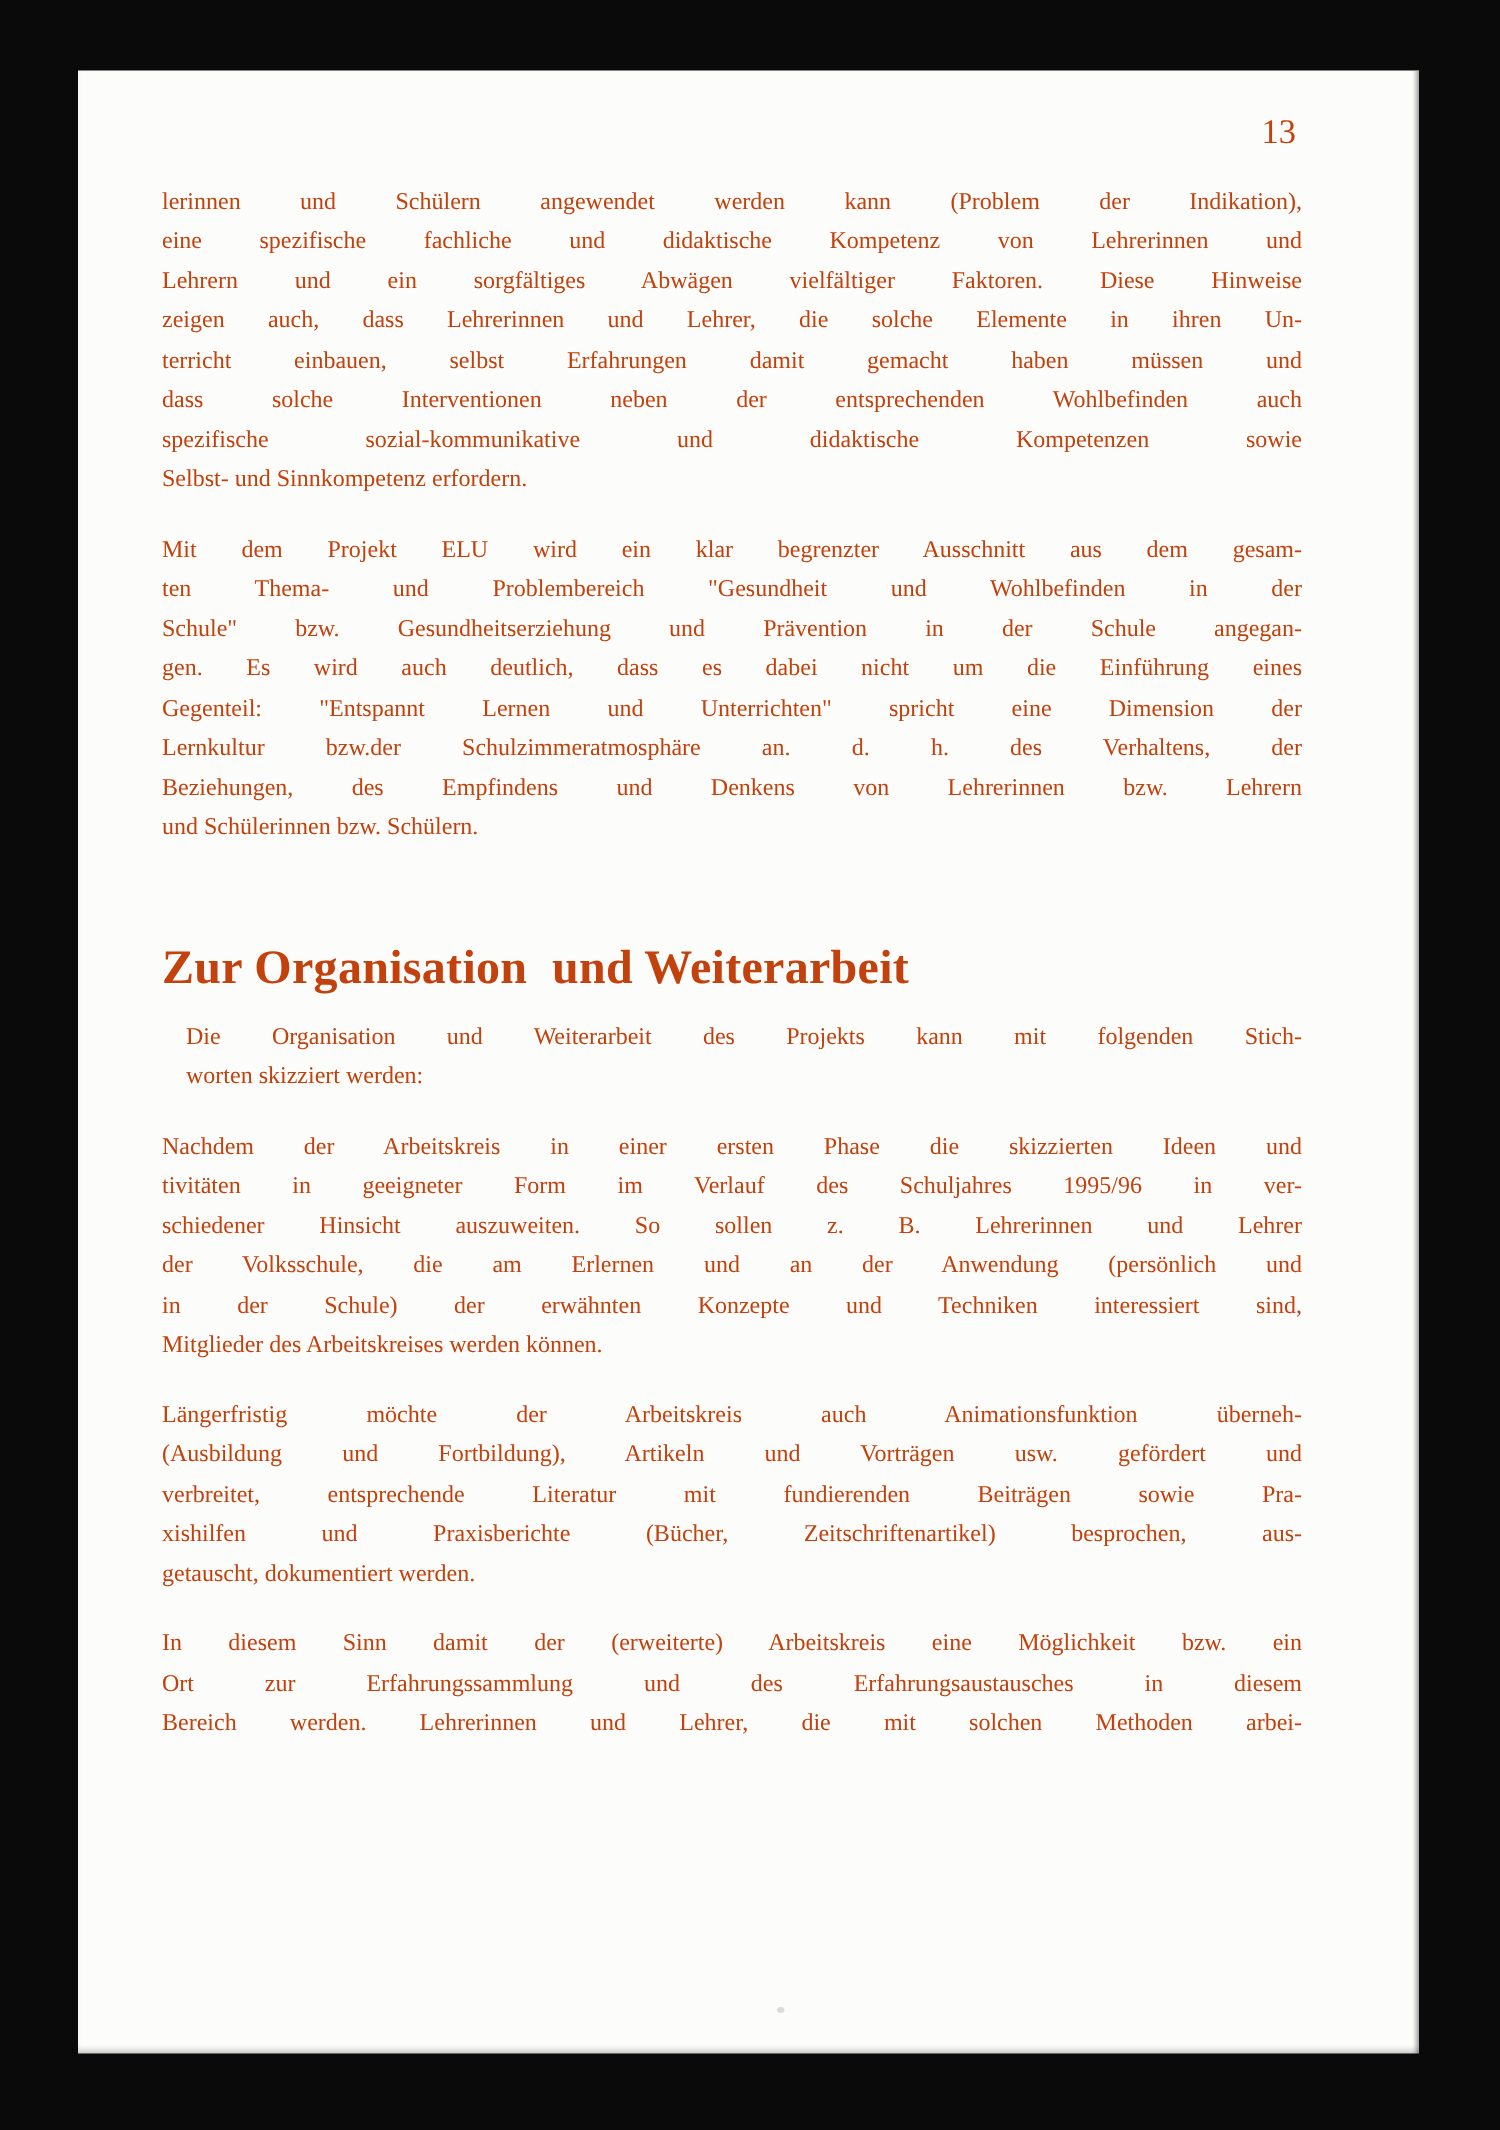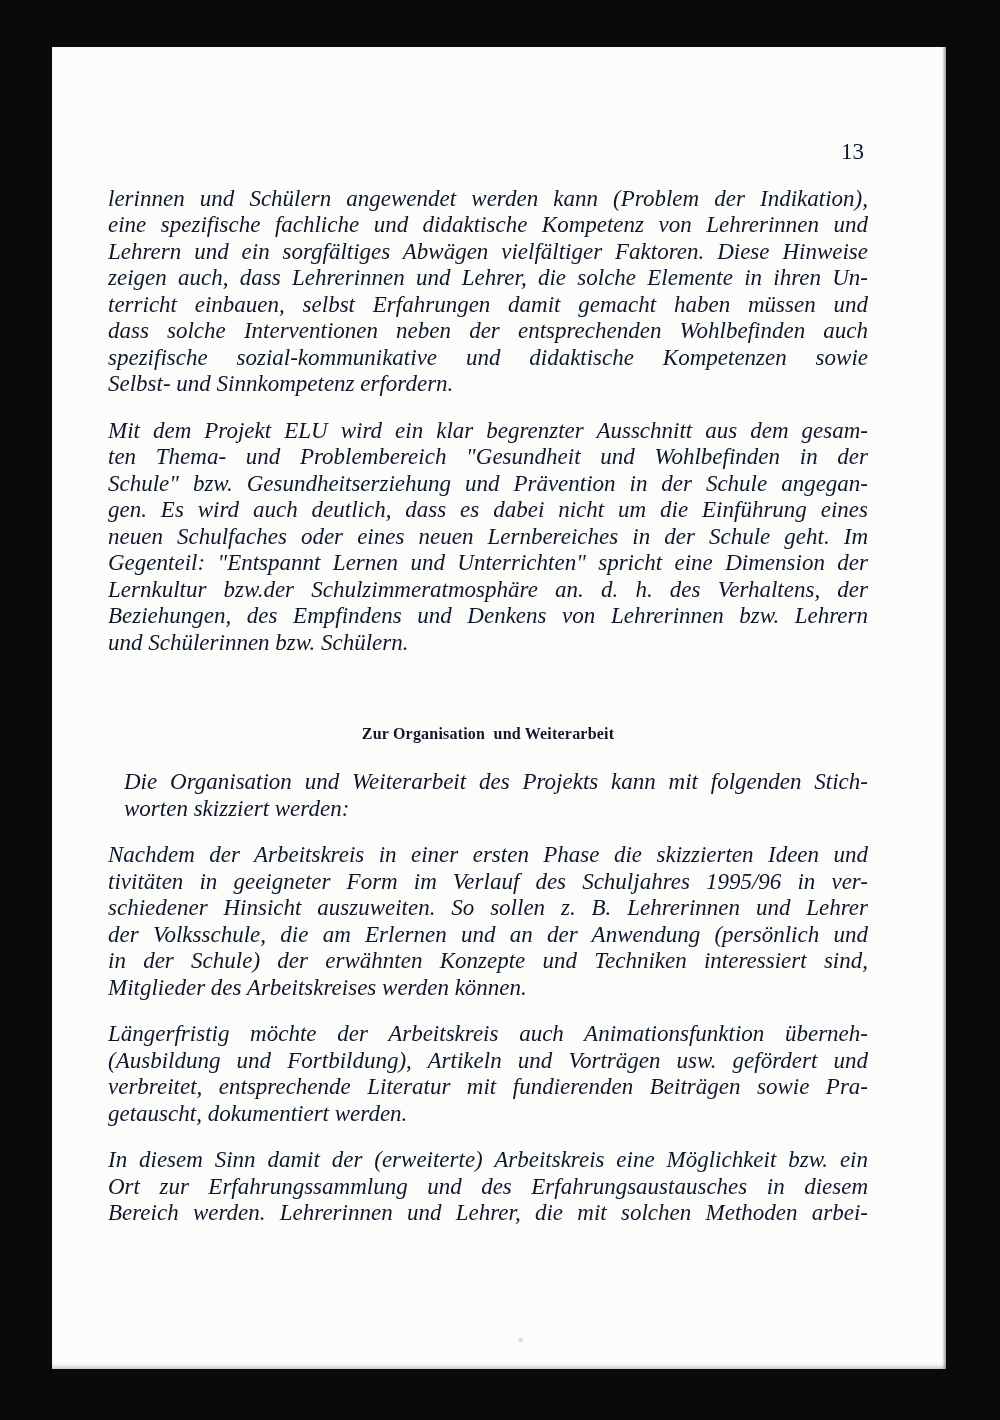--- a/index.html
+++ b/index.html
@@ -23,55 +23,53 @@
     height: 1322px;
     background: #fcfcfa;
     box-shadow: inset -4px 0 3px -2px rgba(0,0,0,0.35),
                 inset 0 -4px 4px -2px rgba(0,0,0,0.22);
   }
   .content {
     position: absolute;
     left: 56px;
     top: 0;
     width: 760px;
-    padding-top: 92px;
-    color: #0f172a;
+    padding-top: 28px;
+    color: #c2410c;
   }
   .page-number {
     font-size: 23px;
     line-height: 26.5px;
     height: 26.5px;
     text-align: right;
     padding-right: 4px;
   }
   .block-paragraph {
     margin-top: 20px;
   }
   .block-heading {
     margin-top: 61px;
-    font-size: 16px;
+    font-size: 32px;
     font-weight: bold;
     line-height: 34px;
     white-space: pre-wrap;
     letter-spacing: 0.2px;
-    text-align: center;
   }
   .block-heading + .block-paragraph {
     margin-top: 18px;
     margin-left: 16px;
   }
   .line {
-    font-size: 23px;
+    font-size: 16px;
     line-height: 26.5px;
     height: 26.5px;
     overflow: hidden;
     text-align: justify;
     text-align-last: justify;
     white-space: normal;
-    font-style: italic;
   }
   .line.ragged {
     text-align: center;
     text-align-last: left;
   }
   .speck {
     position: absolute;
     left: 466px;
     top: 1291px;
     width: 5px;
@@ -96,21 +94,20 @@
           <div class="line">terricht einbauen, selbst Erfahrungen damit gemacht haben müssen und</div>
           <div class="line">dass solche Interventionen neben der entsprechenden Wohlbefinden auch</div>
           <div class="line">spezifische sozial-kommunikative und didaktische Kompetenzen sowie</div>
           <div class="line ragged">Selbst- und Sinnkompetenz erfordern.</div>
         </div>
         <div class="block-paragraph">
           <div class="line">Mit dem Projekt ELU wird ein klar begrenzter Ausschnitt aus dem gesam-</div>
           <div class="line">ten Thema- und Problembereich "Gesundheit und Wohlbefinden in der</div>
           <div class="line">Schule" bzw. Gesundheitserziehung und Prävention in der Schule angegan-</div>
           <div class="line">gen. Es wird auch deutlich, dass es dabei nicht um die Einführung eines</div>
-          <div class="line">neuen Schulfaches oder eines neuen Lernbereiches in der Schule geht. Im</div>
           <div class="line">Gegenteil: "Entspannt Lernen und Unterrichten" spricht eine Dimension der</div>
           <div class="line">Lernkultur bzw.der Schulzimmeratmosphäre an. d. h. des Verhaltens, der</div>
           <div class="line">Beziehungen, des Empfindens und Denkens von Lehrerinnen bzw. Lehrern</div>
           <div class="line ragged">und Schülerinnen bzw. Schülern.</div>
         </div>
         <div class="block-heading">Zur Organisation  und Weiterarbeit</div>
         <div class="block-paragraph">
           <div class="line">Die Organisation und Weiterarbeit des Projekts kann mit folgenden Stich-</div>
           <div class="line ragged">worten skizziert werden:</div>
         </div>
@@ -119,20 +116,21 @@
           <div class="line">tivitäten in geeigneter Form im Verlauf des Schuljahres 1995/96 in ver-</div>
           <div class="line">schiedener Hinsicht auszuweiten. So sollen z. B. Lehrerinnen und Lehrer</div>
           <div class="line">der Volksschule, die am Erlernen und an der Anwendung (persönlich und</div>
           <div class="line">in der Schule) der erwähnten Konzepte und Techniken interessiert sind,</div>
           <div class="line ragged">Mitglieder des Arbeitskreises werden können.</div>
         </div>
         <div class="block-paragraph">
           <div class="line">Längerfristig möchte der Arbeitskreis auch Animationsfunktion überneh-</div>
           <div class="line">(Ausbildung und Fortbildung), Artikeln und Vorträgen usw. gefördert und</div>
           <div class="line">verbreitet, entsprechende Literatur mit fundierenden Beiträgen sowie Pra-</div>
+          <div class="line">xishilfen und Praxisberichte (Bücher, Zeitschriftenartikel) besprochen, aus-</div>
           <div class="line ragged">getauscht, dokumentiert werden.</div>
         </div>
         <div class="block-paragraph">
           <div class="line">In diesem Sinn damit der (erweiterte) Arbeitskreis eine Möglichkeit bzw. ein</div>
           <div class="line">Ort zur Erfahrungssammlung und des Erfahrungsaustausches in diesem</div>
           <div class="line">Bereich werden. Lehrerinnen und Lehrer, die mit solchen Methoden arbei-</div>
         </div>
       </div>
     <div class="speck"></div>
   </div>

